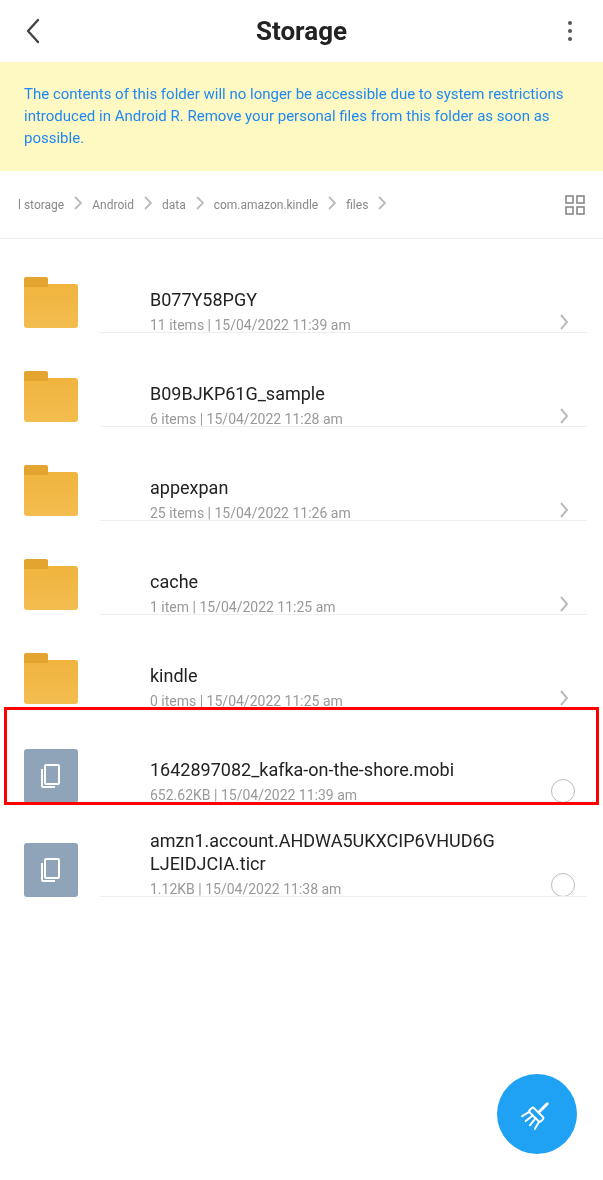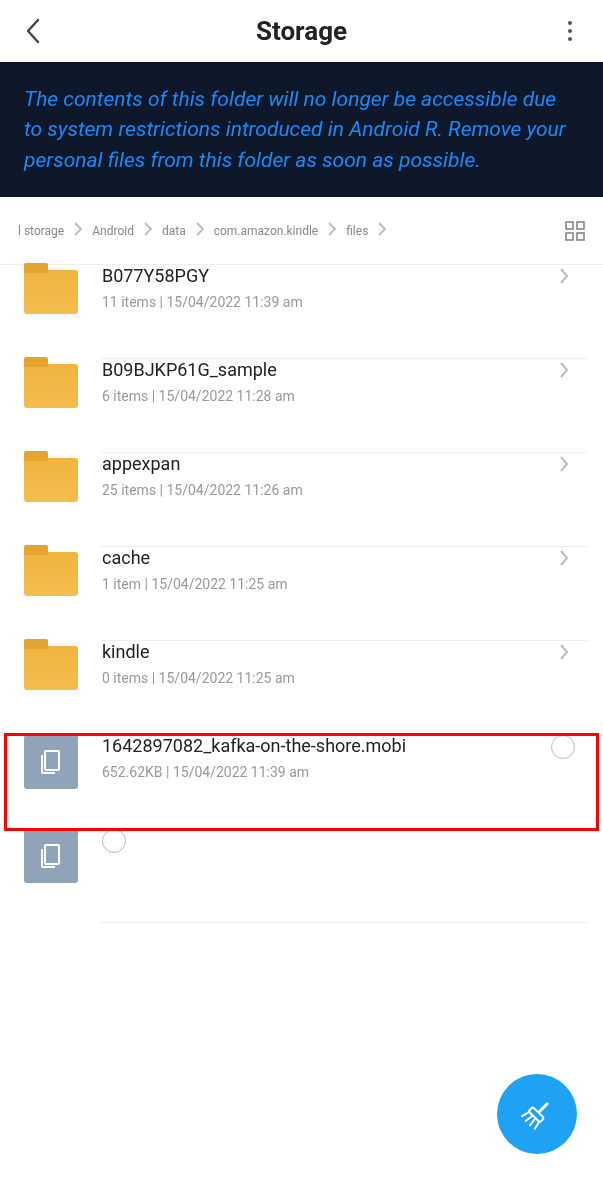--- a/index.html
+++ b/index.html
@@ -42,26 +42,25 @@
       gap: 4px;
       cursor: pointer;
     }
     .more span {
       width: 4px;
       height: 4px;
       border-radius: 50%;
       background: #555;
     }
     .banner {
-      background: #0f172a;
+      background: #fef9c3;
       padding: 22px 24px;
-      font-size: 21px;
+      font-size: 15px;
       line-height: 1.45;
       color: #1e88f5;
-      font-style: italic;
     }
     .breadcrumb {
       display: flex;
       align-items: center;
       padding: 0 18px;
       height: 68px;
       font-size: 12px;
       color: #888;
       border-bottom: 1px solid #eee;
     }
@@ -69,25 +68,26 @@
     .crumb-sep { margin-right: 10px; color: #bbb; }
     .grid-toggle {
       margin-left: auto;
       width: 20px;
       height: 20px;
       cursor: pointer;
     }
     .list { }
     .row {
       display: flex;
-      align-items: flex-start;
+      align-items: flex-end;
       padding: 0 28px 0 24px;
       height: 94px;
       position: relative;
       cursor: pointer;
+      gap: 48px;
     }
     .row::after {
       content: "";
       position: absolute;
       left: 100px;
       right: 16px;
       bottom: 0;
       height: 1px;
       background: #eee;
     }
@@ -316,20 +316,24 @@
     </div>
     <div class="row" style="position: relative;">
       <div class="icon-box">
         <div class="file-thumb">
           <svg width="30" height="30" viewBox="0 0 30 30">
             <path d="M10 4 h12 a1 1 0 0 1 1 1 v17 a1 1 0 0 1 -1 1 h-12 a1 1 0 0 1 -1 -1 v-17 a1 1 0 0 1 1 -1 z" fill="none" stroke="#fff" stroke-width="2"></path>
             <path d="M6 8 v17 a1 1 0 0 0 1 1 h12" fill="none" stroke="#fff" stroke-width="2"></path>
           </svg>
         </div>
       </div>
+      <div class="info">
+        <div class="name">amzn1.account.AHDWA5UKXCIP6VHUD6GLJEIDJCIA.ticr</div>
+        <div class="meta">1.12KB  |  15/04/2022 11:38 am</div>
+      </div>
       <div class="select-circle"></div>
     </div>
   </div>
 
 <div class="fab">
   <svg width="40" height="40" viewBox="0 0 40 40">
     <g transform="rotate(45 20 20)">
       <rect x="18.5" y="4" width="3" height="14" rx="1.5" fill="#fff"></rect>
       <rect x="12" y="18" width="16" height="6" rx="2" fill="none" stroke="#fff" stroke-width="2"></rect>
       <line x1="13" y1="24" x2="11" y2="32" stroke="#fff" stroke-width="2" stroke-linecap="round"></line>

